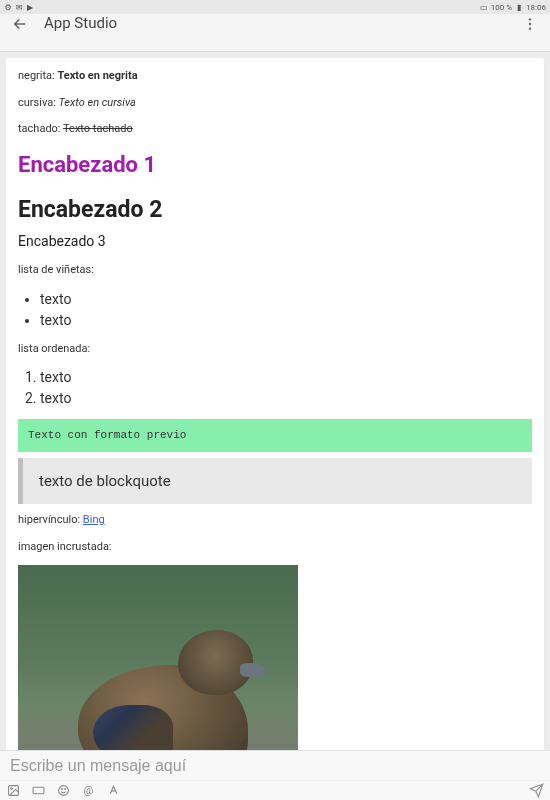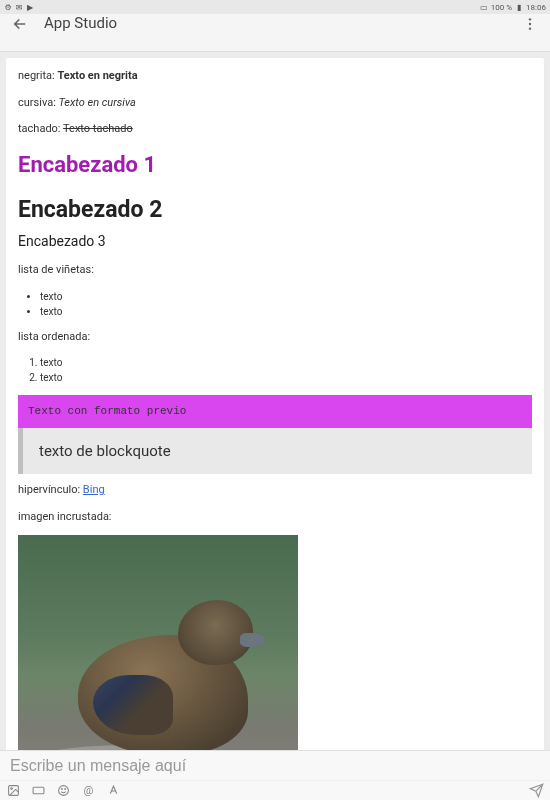--- a/index.html
+++ b/index.html
@@ -11,22 +11,22 @@
   .back-icon { width: 20px; height: 20px; display: flex; align-items: center; justify-content: center; color: #666; margin-right: 14px; }
   .app-title { font-size: 15px; color: #444; flex: 1; }
   .more-icon { width: 20px; height: 20px; display: flex; align-items: center; justify-content: center; color: #666; }
   .content-wrap { height: calc(800px - 14px - 38px - 30px - 20px); overflow-y: auto; padding: 6px; }
   .message-card { background: #fff; border-radius: 2px; box-shadow: 0 1px 1px rgba(0,0,0,0.08); padding: 10px 12px; font-size: 11px; color: #333; line-height: 1.5; }
   .message-card p { margin-bottom: 10px; }
   .message-card h1 { font-size: 22px; font-weight: 700; margin: 8px 0 12px; color: #a21caf; }
   .message-card h2 { font-size: 23px; font-weight: 700; margin: 6px 0 0; color: #222; }
   .message-card h3 { font-size: 14px; font-weight: 400; margin: 4px 0 10px; color: #222; }
   .message-card ul, .message-card ol { margin: 4px 0 10px 22px; }
-  .message-card li { font-size: 10px; }
-  .message-card pre { background: #d946ef; padding: 8px 10px; font-family: "Courier New", monospace; font-size: 11px; }
+  .message-card li { font-size: 14px; }
+  .message-card pre { background: #86efac; padding: 8px 10px; font-family: "Courier New", monospace; font-size: 11px; margin-bottom: 6px; }
   .message-card blockquote { background: #e9e9e9; border-left: 5px solid #bfbfbf; padding: 12px 16px; margin-bottom: 8px; font-size: 15px; }
   .message-card a { color: #3366cc; text-decoration: underline; }
   .message-card s { text-decoration: line-through; }
   .embedded-img { width: 280px; height: 280px; background: linear-gradient(180deg, #4a6b4f 0%, #5c7a5e 35%, #6b8568 50%, #7a7a72 70%, #8a8a82 100%); position: relative; overflow: hidden; }
   .duck-body { position:absolute; left:60px; top:100px; width:170px; height:120px; background: radial-gradient(ellipse at 40% 30%, #8b7355 0%, #6b5a42 40%, #4a3f30 80%); border-radius: 60% 50% 45% 55% / 55% 60% 40% 50%; }
   .duck-head { position:absolute; left:160px; top:65px; width:75px; height:65px; background: radial-gradient(ellipse at 50% 40%, #7a6b52 0%, #5a4d3a 60%, #3d342a 100%); border-radius: 55% 50% 50% 50%; }
   .duck-beak { position:absolute; left:222px; top:98px; width:25px; height:14px; background:#6b7580; border-radius: 30% 50% 50% 30%; }
   .duck-wing { position:absolute; left:75px; top:140px; width:80px; height:60px; background: linear-gradient(135deg, #3a4560 0%, #2a3550 30%, #4a3f32 60%); border-radius: 50% 40% 30% 60%; }
   .rock { position:absolute; left:0; bottom:0; width:100%; height:70px; background: linear-gradient(180deg, #9a9a92 0%, #7a7a72 100%); border-radius: 40% 60% 0 0 / 30% 50% 0 0; }
   .duck-leg { position:absolute; left:130px; bottom:45px; width:8px; height:30px; background:#c89040; }

